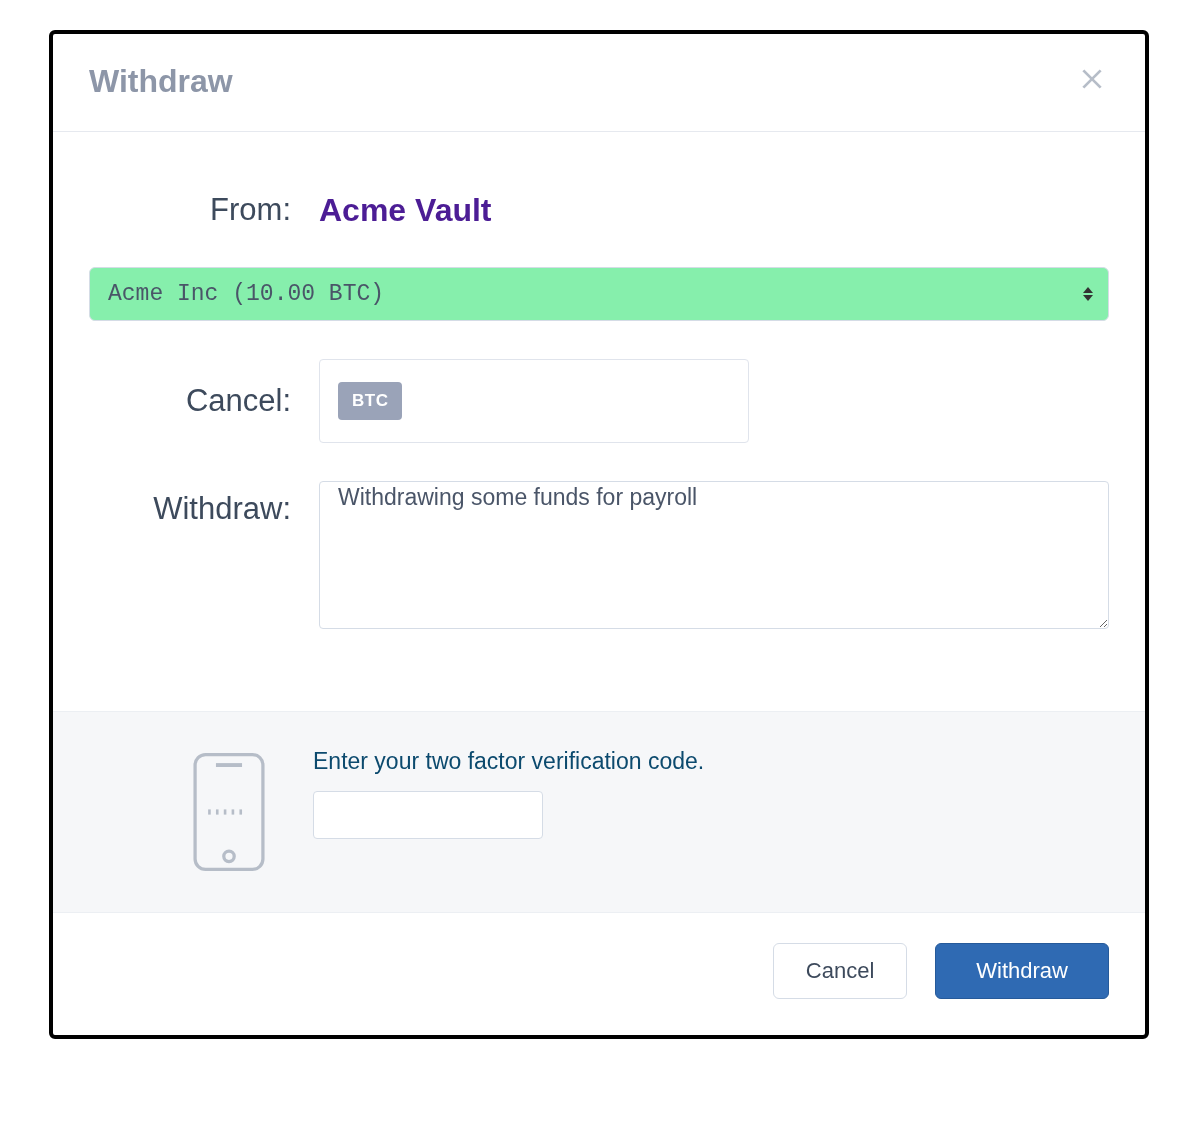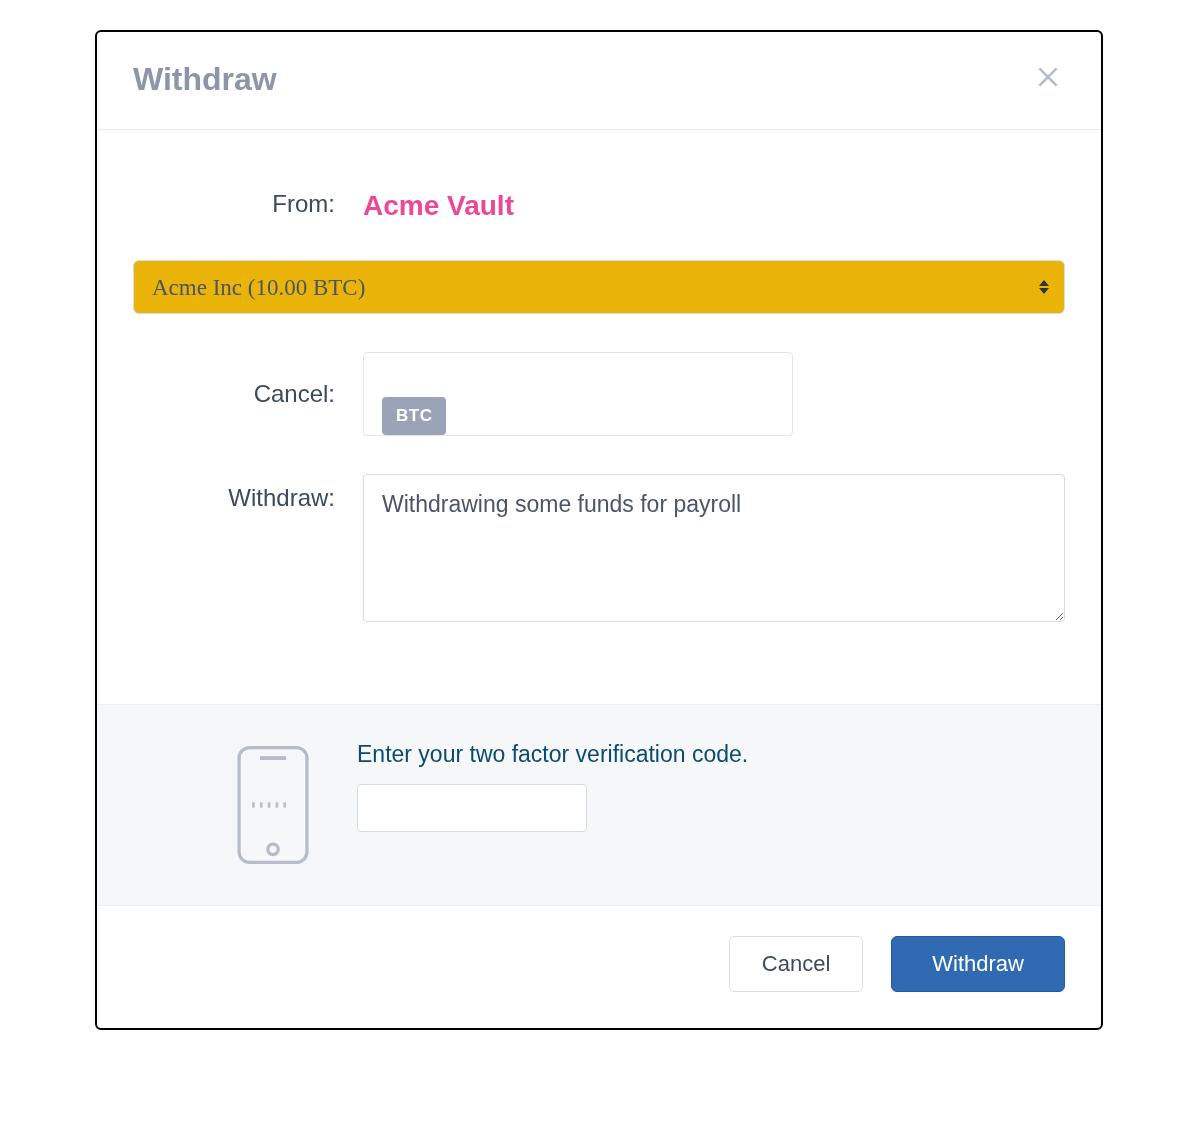--- a/index.html
+++ b/index.html
@@ -6,23 +6,23 @@
       box-sizing: border-box;
       margin: 0;
       padding: 0;
     }
     body {
       font-family: -apple-system, BlinkMacSystemFont, "Segoe UI", Helvetica, Arial, sans-serif;
       background: #fff;
       padding: 30px;
     }
     .modal {
-      width: 1008px;
+      width: 1100px;
       margin: 0 auto;
-      border: 2px solid #000000;
+      border: 4px solid #000000;
       border-radius: 6px;
       background: #fff;
       overflow: hidden;
     }
     .modal-header {
       padding: 28px 36px 30px 36px;
       border-bottom: 1px solid #e6e9ef;
       display: flex;
       justify-content: space-between;
       align-items: center;
@@ -53,52 +53,52 @@
       align-items: flex-start;
       margin-bottom: 38px;
     }
     .form-row.align-center {
       align-items: center;
     }
     .form-label {
       width: 230px;
       text-align: right;
       padding-right: 28px;
-      font-size: 24px;
+      font-size: 31px;
       color: #3d4a5c;
       padding-top: 10px;
     }
     .form-row.align-center .form-label {
       padding-top: 0;
     }
     .form-value {
       flex: 1;
     }
     .static-value {
-      font-size: 28px;
+      font-size: 32px;
       font-weight: 700;
-      color: #ec4899;
+      color: #4c1d95;
       padding-top: 10px;
     }
     .select-wrap {
       position: relative;
       width: 100%;
     }
     .select-input {
       width: 100%;
       height: 54px;
       border: 1px solid #d5dce6;
       border-radius: 6px;
-      background: #eab308;
+      background: #86efac;
       font-size: 23px;
       color: #4a5568;
       padding: 0 50px 0 18px;
       appearance: none;
       cursor: pointer;
-      font-family: Liberation Serif, serif;
+      font-family: Liberation Mono, monospace;
     }
     .select-arrows {
       position: absolute;
       right: 16px;
       top: 50%;
       transform: translateY(-50%);
       pointer-events: none;
       display: flex;
       flex-direction: column;
       gap: 2px;
@@ -110,21 +110,21 @@
       border-right: 5px solid transparent;
     }
     .select-arrows .up {
       border-bottom: 6px solid #333;
     }
     .select-arrows .down {
       border-top: 6px solid #333;
     }
     .amount-wrap {
       display: inline-flex;
-      align-items: flex-end;
+      align-items: center;
       height: 84px;
       border: 1px solid #e0e4ec;
       border-radius: 4px;
       background: #fff;
       padding: 0 18px;
       gap: 2px;
       width: 430px;
     }
     .currency-badge {
       background: #9aa3b8;
@@ -142,21 +142,21 @@
       color: #3d4a5c;
       background: transparent;
       width: 200px;
       font-family: inherit;
     }
     .message-input {
       width: 100%;
       height: 148px;
       border: 1px solid #d5dce6;
       border-radius: 4px;
-      padding: 16px 18px;
+      padding: 2px 18px;
       font-size: 23px;
       color: #4a5568;
       font-family: inherit;
       resize: both;
     }
     .twofa-section {
       background: #f6f7f9;
       border-top: 1px solid #eceff3;
       border-bottom: 1px solid #eceff3;
       padding: 36px;

